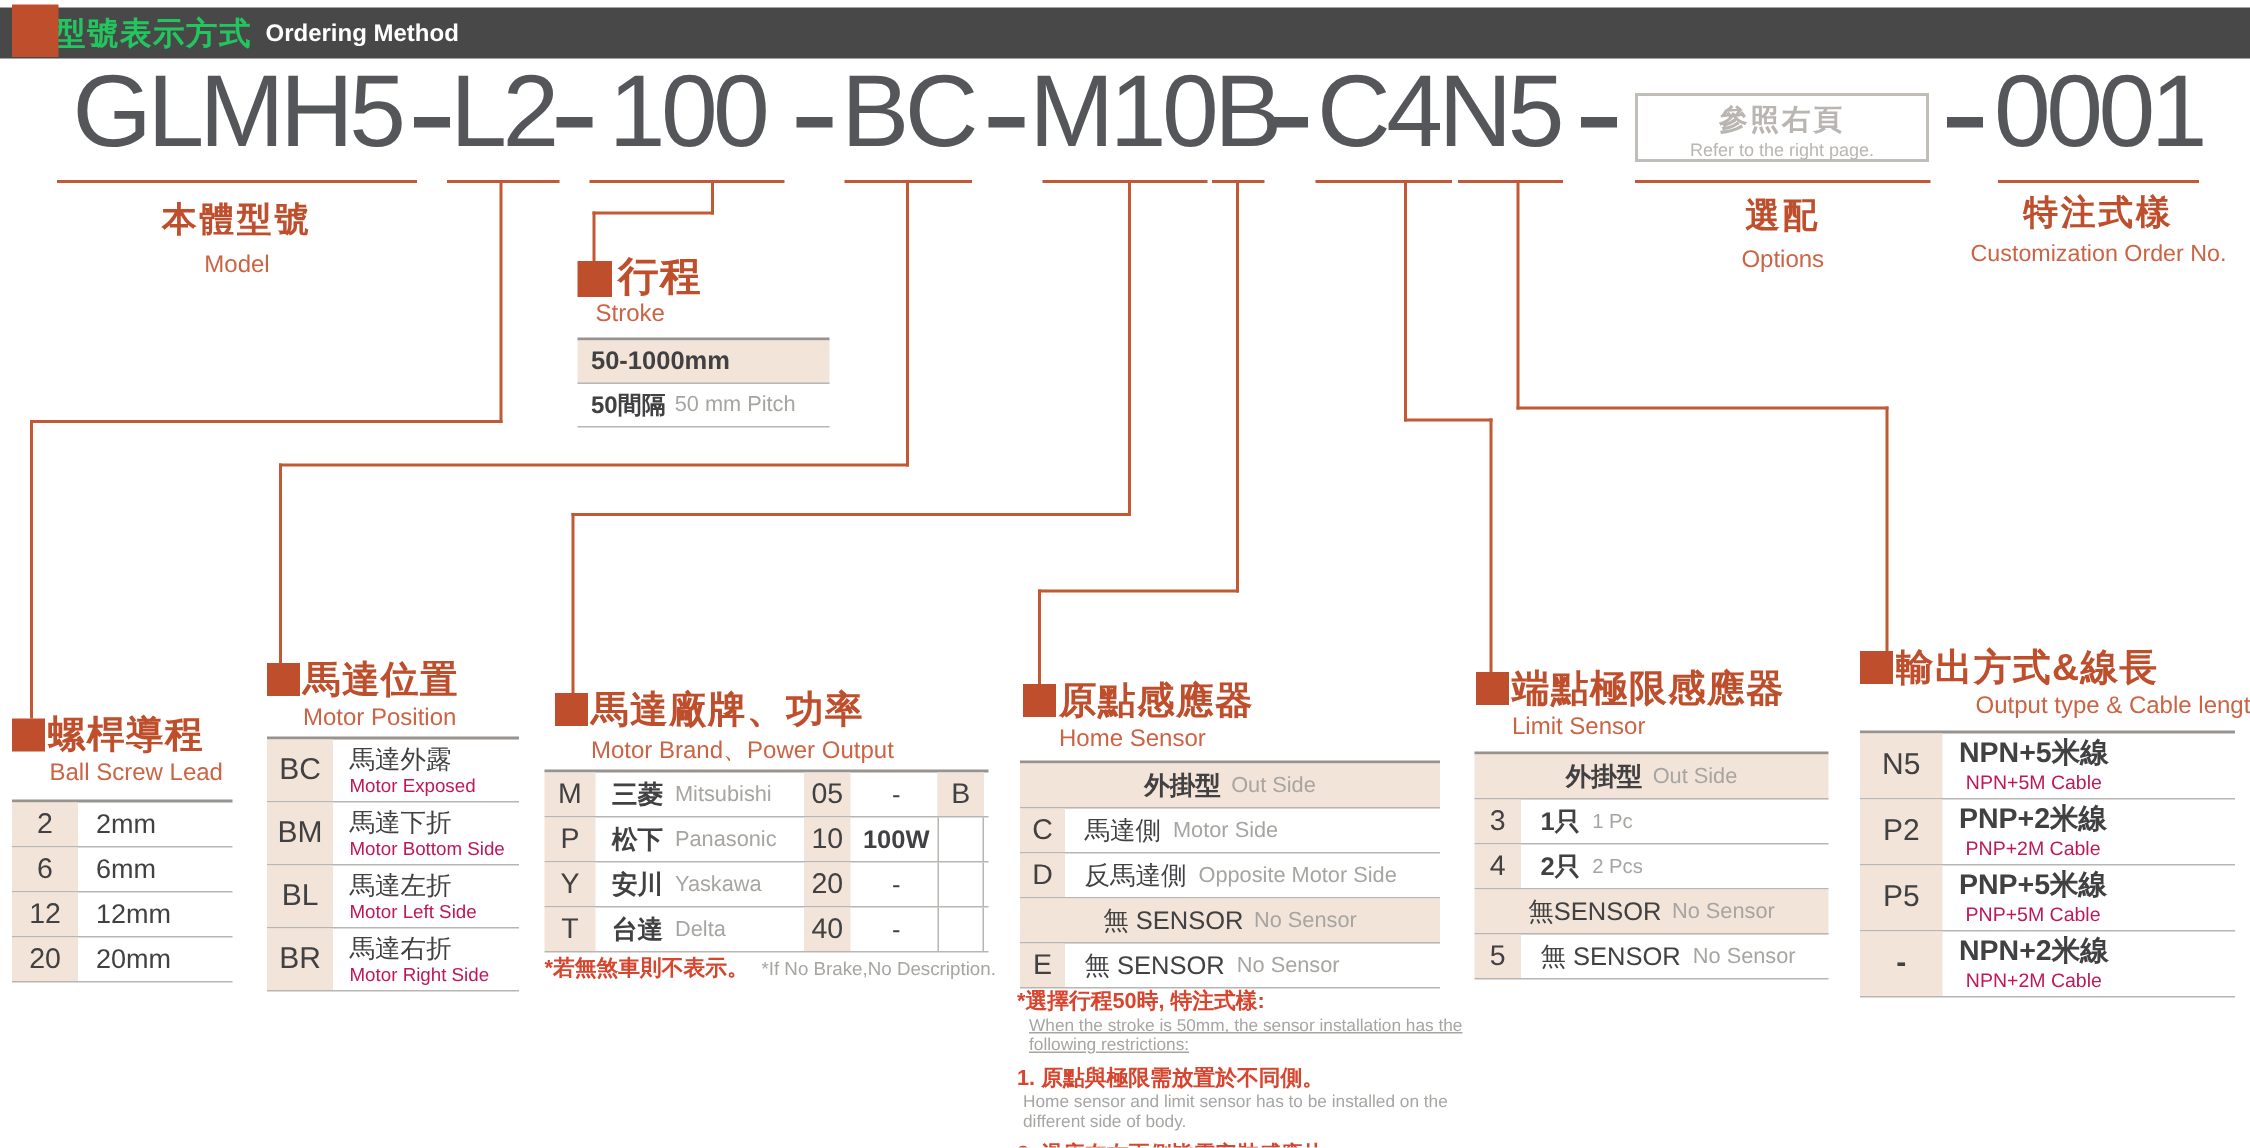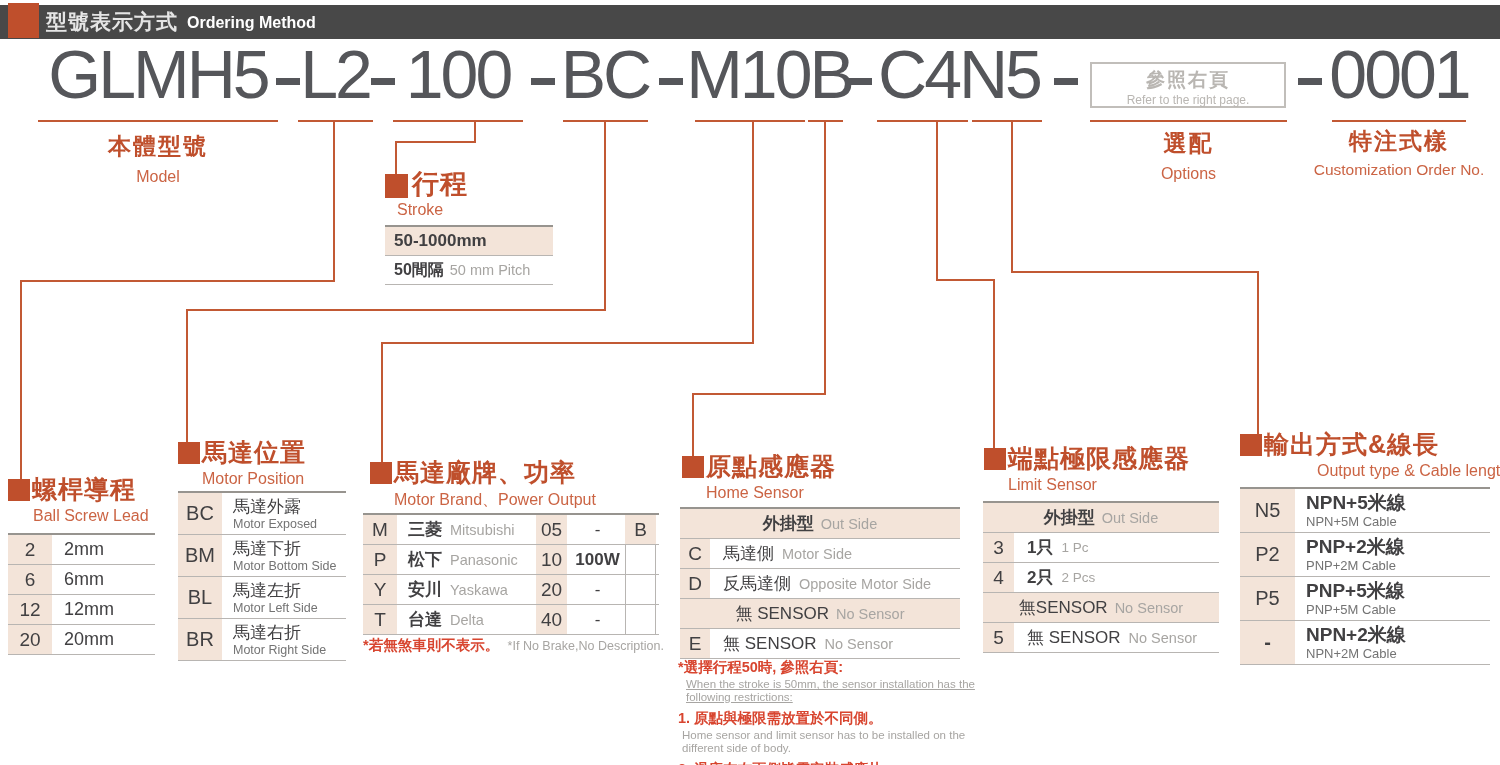--- a/index.html
+++ b/index.html
@@ -3,21 +3,21 @@
 <meta charset="utf-8">
 <style>
   html,body{margin:0;padding:0;background:#fff;}
   body{width:1500px;height:765px;position:relative;overflow:hidden;
        font-family:"Liberation Sans","DejaVu Sans",sans-serif;color:#414042;}
   .abs{position:absolute;}
   
   .topbar{position:absolute;left:0;top:5px;width:1500px;height:34px;background:#484848;
           display:flex;align-items:center;}
   .topbar-sq{position:absolute;left:8px;top:3px;width:31px;height:35px;background:#bf4f2c;}
-  .topbar-zh{margin-left:46px;color:#e5e5e5;font-size:21px;font-weight:bold;letter-spacing:1px;}
+  .topbar-zh{margin-left:36px;color:#22c55e;font-size:21px;font-weight:bold;letter-spacing:1px;}
   .topbar-en{margin-left:9px;color:#fff;font-size:16px;font-weight:bold;margin-top:2px;}
   
   .codeSeg{position:absolute;top:38px;height:72px;line-height:72px;width:400px;text-align:center;
            font-size:68px;color:#55565a;letter-spacing:-3px;white-space:nowrap;}
   .dash{position:absolute;top:78px;width:24px;height:7px;background:#55565a;}
   .ul{position:absolute;top:120px;height:2px;background:#c25934;}
   .optbox{position:absolute;left:1090px;top:62px;width:192px;height:42px;border:2px solid #c1beba;
           text-align:center;}
   .optbox-zh{font-size:19px;color:#b9b6b2;font-weight:bold;margin-top:3px;letter-spacing:2px;}
   .optbox-en{font-size:12px;color:#b9b6b2;margin-top:0px;}
@@ -33,21 +33,21 @@
   .ten{position:absolute;color:#cb6444;font-size:16px;white-space:nowrap;}
   
   .tbl{position:absolute;border-top:2px solid #97948f;}
   .trow{display:flex;align-items:stretch;border-bottom:1px solid #b8b5b2;}
   .ccell{background:#f3e4d9;display:flex;align-items:center;justify-content:center;
          font-size:19px;color:#414042;flex:none;}
   .gap{width:3px;flex:none;}
   .vcell{display:flex;align-items:center;padding-left:9px;font-size:18px;color:#414042;}
   .stack{display:flex;flex-direction:column;justify-content:center;padding-left:8px;}
   .stack .zh{font-size:17px;color:#414042;line-height:19px;}
-  .stack .en{font-size:12.5px;color:#737373;line-height:14px;margin-top:1px;}
+  .stack .en{font-size:12.5px;color:#be185d;line-height:14px;margin-top:1px;text-align:center;}
   .inlinecell{display:flex;align-items:center;padding-left:10px;}
   .inlinecell .zh{font-size:17px;color:#414042;font-weight:bold;}
   .inlinecell .en{font-size:14.5px;color:#a7a5a2;margin-left:8px;}
   .hdrrow{background:#f3e4d9;display:flex;align-items:center;justify-content:center;
           border-bottom:1px solid #b8b5b2;}
   .hdrrow .zh{font-size:17px;font-weight:bold;color:#414042;}
   .hdrrow .en{font-size:14.5px;color:#a7a5a2;margin-left:7px;}
   .note-red{color:#d8452f;font-weight:bold;}
   .note-gray{color:#a7a5a2;}
   .bcol{flex:none;width:29px;display:flex;align-items:center;justify-content:center;
@@ -380,19 +380,19 @@
     <div class="ccell" style="width:55px;font-size:20px;font-weight:bold;">-</div>
       <div class="gap"></div>
     <div class="stack">
         <span class="zh" style="font-size:19px;font-weight:bold;line-height:21px;">NPN+2米線</span>
         <span class="en" style="font-size:13px;line-height:15px;">NPN+2M Cable</span>
       </div>
   </div>
 </div>
 
 <div class="abs" style="left:678px;top:658px;width:300px;">
-  <div class="note-red" style="font-size:14.5px;">*選擇行程50時, 參照右頁:</div>
+  <div class="note-red" style="font-size:14.5px;">*選擇行程50時, 特注式樣:</div>
   <div class="note-gray" style="font-size:11.5px;padding-left:8px;line-height:13px;margin-top:1px;text-decoration:underline;">When the stroke is 50mm, the sensor installation has the following restrictions:</div>
   <div class="note-red" style="font-size:14.5px;margin-top:5px;">1. 原點與極限需放置於不同側。</div>
   <div class="note-gray" style="font-size:11.5px;padding-left:4px;line-height:13px;margin-top:1px;">Home sensor and limit sensor has to be installed on the different side of body.</div>
   <div class="note-red" style="font-size:14.5px;margin-top:5px;">2. 滑座左右兩側皆需安裝感應片。</div>
 
 </div>
 
 </body></html>

